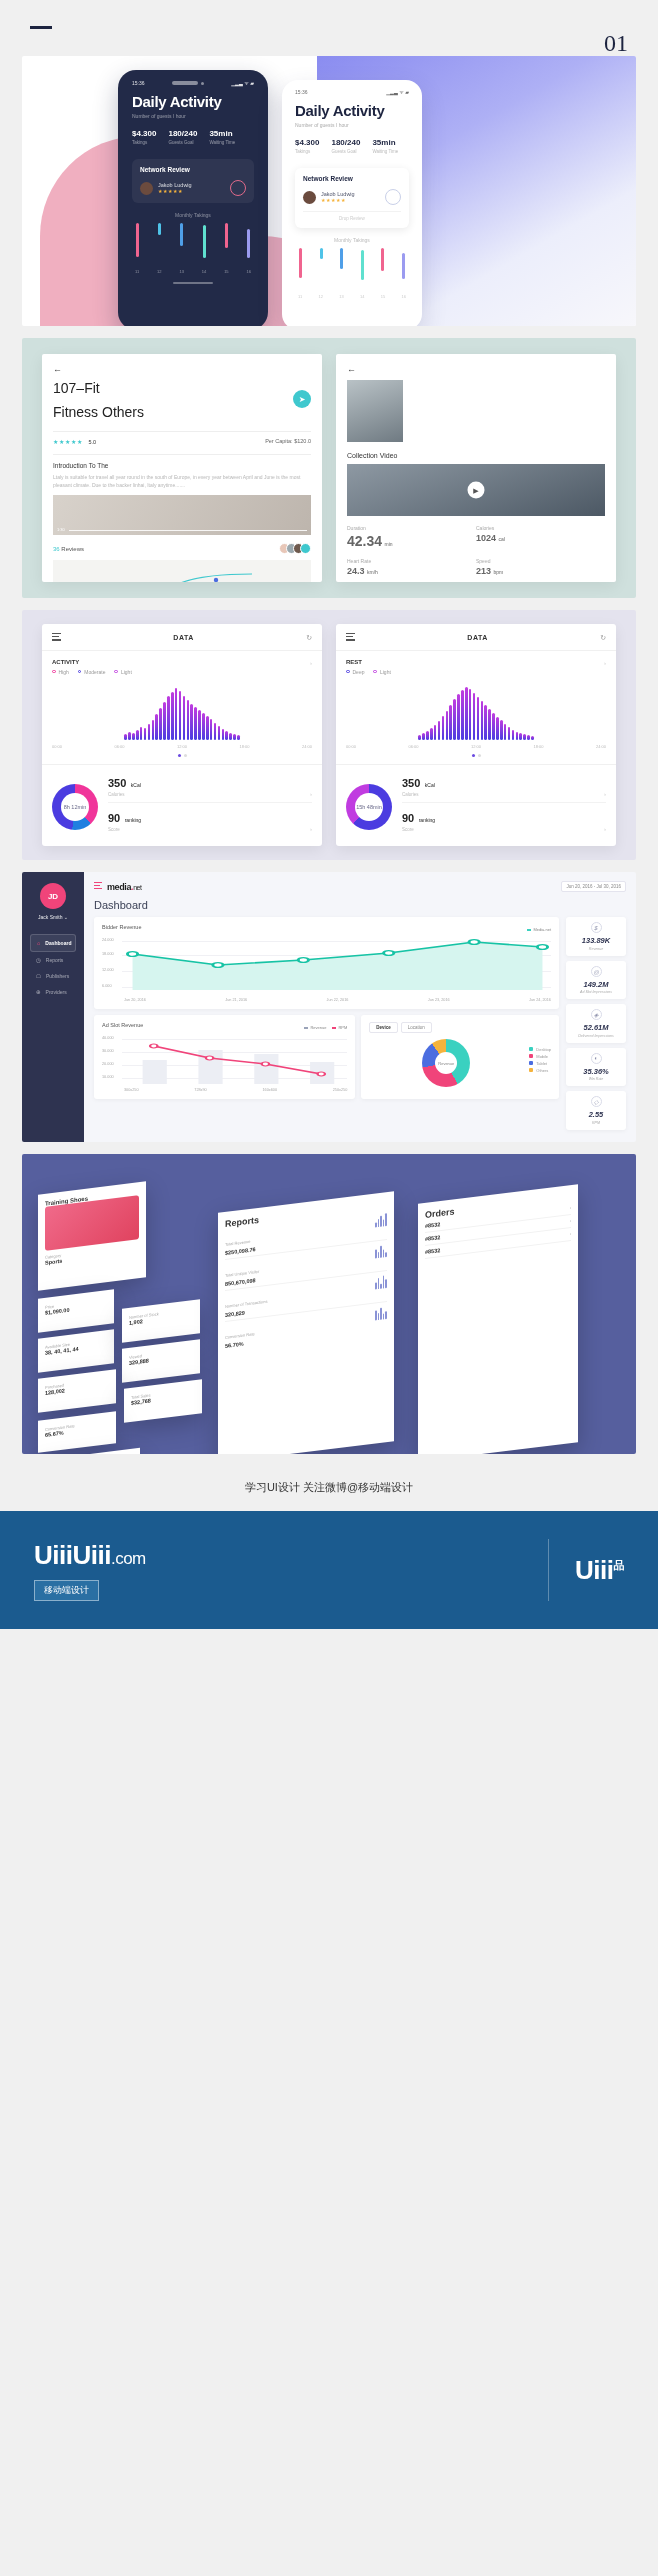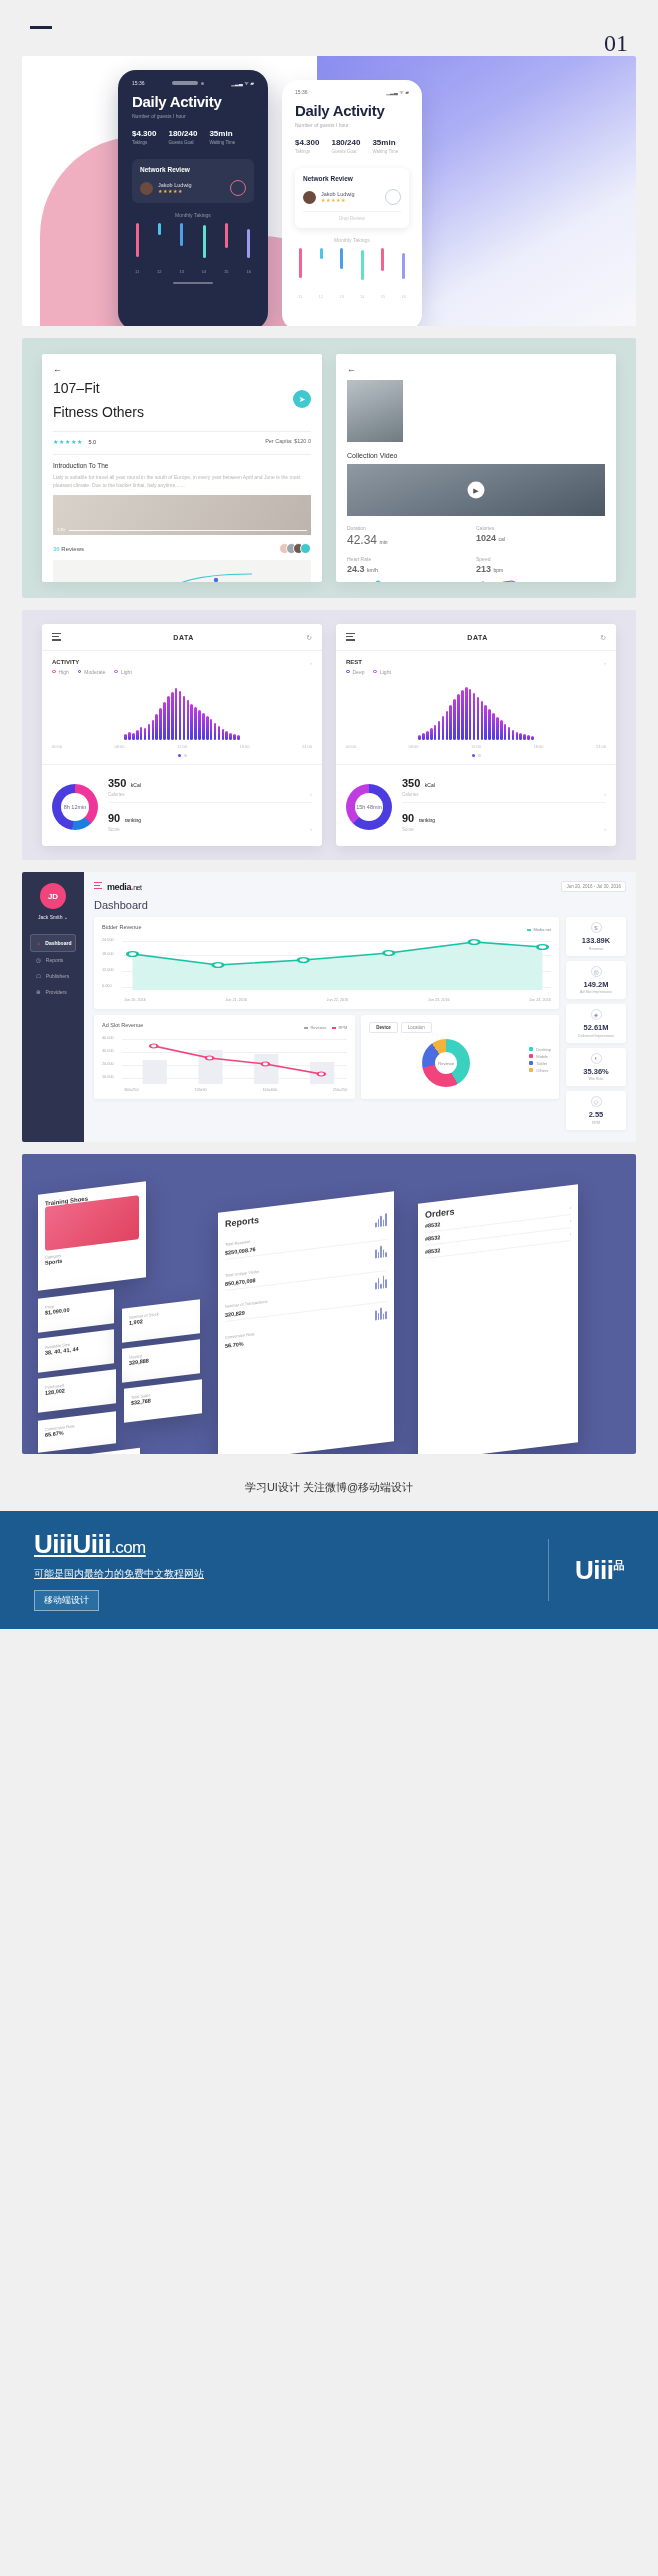--- a/index.html
+++ b/index.html
@@ -135,21 +135,21 @@
   .top4 { display:flex; align-items:center; justify-content:space-between; }
   .logo4 { font-size:9px; font-weight:bold; color:#222; letter-spacing:-.4px; }
   .logo4 i { color:#f0447a; font-style:normal; }
   .logo4 u { font-weight:normal; font-size:7px; text-decoration:none; }
   .daterange { font-size:4.5px; color:#888; border:1px solid #e4e4ee; border-radius:2px; padding:2px 4px; background:#fff; }
   .dash4 { font-size:11px; color:#3c4257; margin-top:7px; }
   .row4 { display:flex; gap:7px; margin-top:6px; }
   .cc { background:#fff; border-radius:3px; padding:7px 8px; box-shadow:0 1px 4px rgba(0,0,0,.05); }
   .cc-t { font-size:5.5px; color:#555; margin-bottom:5px; }
   .kpis { width:60px; flex-shrink:0; display:flex; flex-direction:column; gap:5px; }
-  .kpi { background:#fff; border-radius:3px; padding:5px 4px; text-align:center; box-shadow:0 1px 4px rgba(0,0,0,.05); }
+  .kpi { background:#fff; border-radius:3px; padding:5px 4px; text-align:center; box-shadow:0 1px 4px rgba(0,0,0,.05);font-style:italic; }
   .kpi-ic { width:11px; height:11px; border-radius:50%; border:1px solid #d9dbe8; margin:0 auto 3px; font-size:6px; display:flex; align-items:center; justify-content:center; color:#8f93ad; }
   .kpi-v { font-size:7.5px; font-weight:bold; color:#2e3350; }
   .kpi-l { font-size:3.6px; color:#aaa; margin-top:1.5px; }
   .linechart { position:relative; height:58px; margin-top:3px; }
   .ytick { position:absolute; left:0; font-size:3.8px; color:#aaa; }
   .gl { position:absolute; left:20px; right:0; height:1px; background:#f0f0f4; }
   .xax { display:flex; justify-content:space-between; padding-left:22px; font-size:3.8px; color:#aaa; margin-top:2px; }
   .legend4 { display:flex; gap:6px; justify-content:flex-end; font-size:4px; color:#888; }
   .legend4 i { width:4px; height:1.6px; display:inline-block; vertical-align:middle; margin-right:2px; }
   .tabs4 { display:flex; gap:3px; }
@@ -168,21 +168,21 @@
   .s-l { font-size:4px; color:#aaa; }
   .s-v { font-size:5.5px; font-weight:bold; color:#333; }
   .shoe { height:44px; border-radius:3px; background:linear-gradient(140deg,#f06a8a,#e0435f); }
   .minirow { display:flex; justify-content:space-between; border-bottom:1px solid #f2f2f2; padding:3px 0; }
   .mbar { display:flex; align-items:flex-end; gap:1px; height:14px; }
   .mbar i { width:1.6px; background:#8a93d6; border-radius:1px; }
 
   
   .fnote { text-align:center; font-size:11px; color:#333; padding:14px 0 16px; }
   .fbar { background:#1b5b8f; height:118px; display:flex; align-items:center; padding:0 34px; color:#fff; }
-  .fleft { flex:1;text-decoration:underline; }
+  .fleft { flex:1; }
   .flogo { font-size:26px; font-weight:bold; letter-spacing:-.5px; }
   .flogo u { text-decoration:none; font-weight:normal; font-size:17px; }
   .fsub { font-size:10px; margin-top:7px; opacity:.95; }
   .ftag { display:inline-block; margin-top:9px; background:#2a6fa3; border:1px solid rgba(255,255,255,.45); font-size:9px; padding:3px 9px; }
   .fdiv { width:1px; height:62px; background:rgba(255,255,255,.3); margin:0 26px; }
   .fright { font-size:26px; font-weight:bold; letter-spacing:-.5px; }
   .fright sup { font-size:11px; vertical-align:super; }
 </style>
 </head>
 <body>
@@ -353,21 +353,21 @@
     <div class="bhead">
       <div class="bphoto"></div>
     </div>
     <div class="cv-h">Collection Video</div>
     <div class="cv-img">
       <span class="play">▶</span>
     </div>
     <div class="mgrid">
       <div class="mcell">
         <div class="ml">Duration</div>
-        <div class="mv"><span style="font-size:12px;font-weight:normal">42.34</span>
+        <div class="mv"><span style="font-size:14px;font-weight:bold">42.34</span>
           <span>min</span></div>
       </div>
       <div class="mcell">
         <div class="ml">Calories</div>
         <div class="mv"><span style="font-size:9px;font-weight:bold">1024</span>
           <span>cal</span></div>
       </div>
       <div class="mcell">
         <div class="ml">Heart Rate</div>
         <div class="mv"><span style="font-size:9px;font-weight:bold">24.3</span>
@@ -858,20 +858,19 @@
 
 </div>
 
 <div class="fnote">学习UI设计 关注微博@移动端设计</div>
 
 <div class="fbar">
   <div class="fleft">
     <div class="flogo">
       <span>UiiiUiii</span><u>.com</u>
     </div>
-    <div class="fsub">可能是国内最给力的免费中文教程网站</div>
     <div class="ftag">移动端设计</div>
   </div>
   <div class="fdiv"></div>
   <div class="fright">
     <span>Uiii</span><sup>品</sup>
   </div>
 </div>
 
 </body></html>

